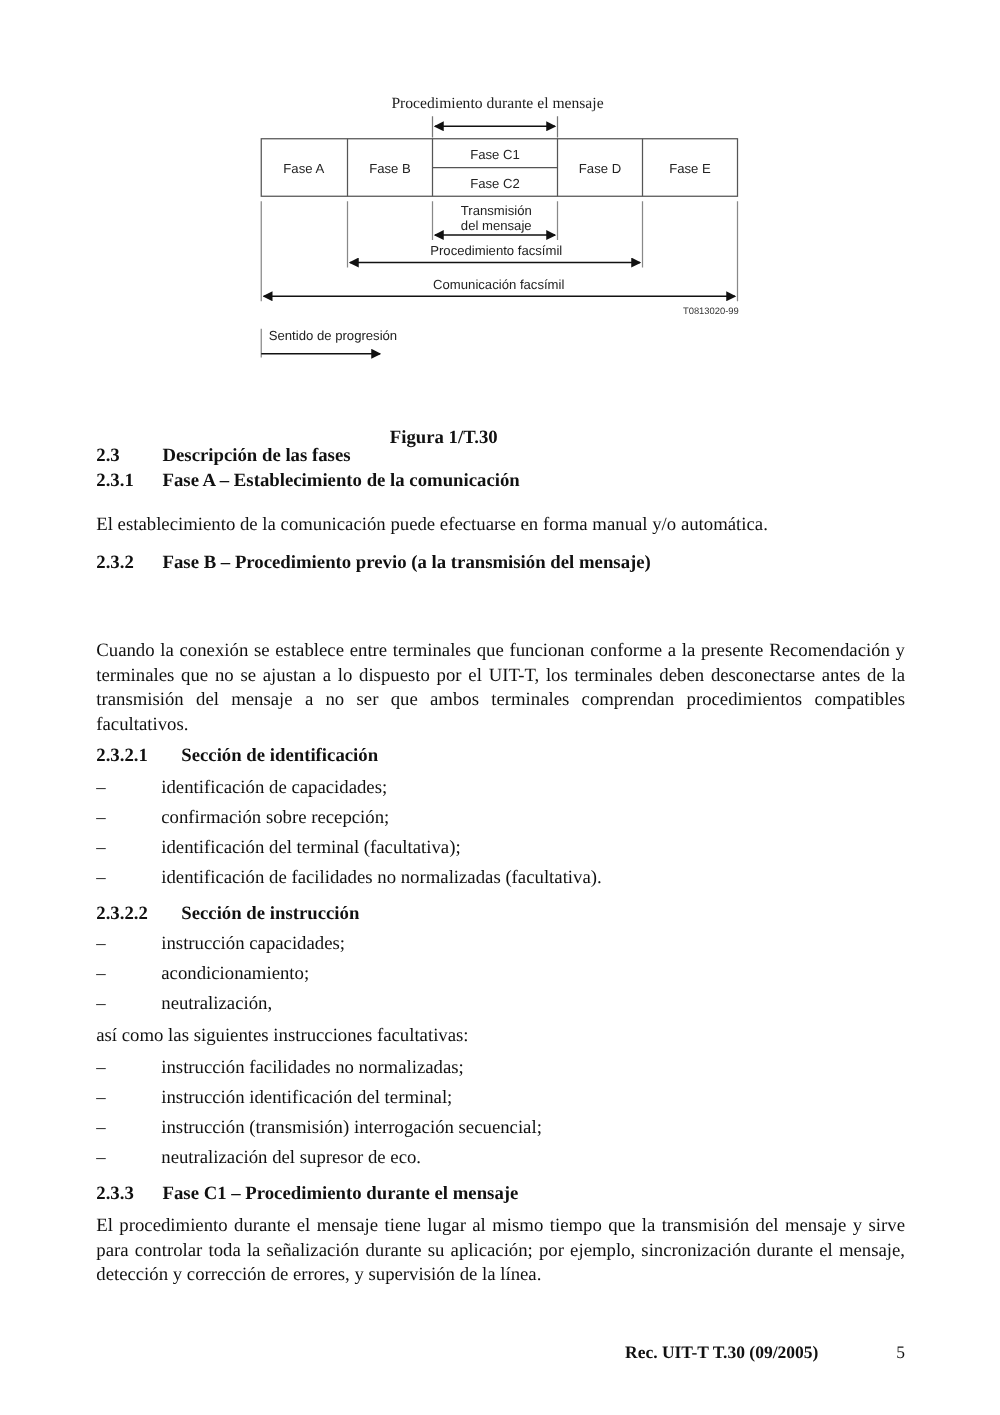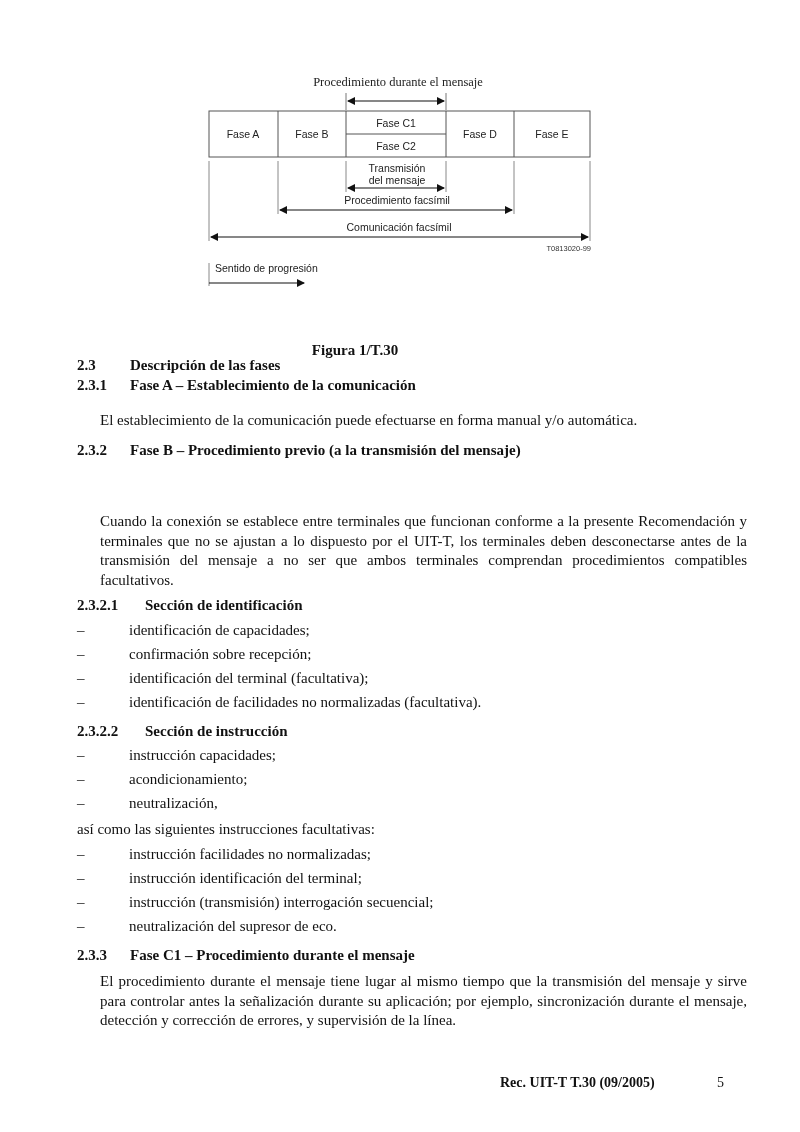--- a/index.html
+++ b/index.html
@@ -16,21 +16,21 @@
 
     .caption { position: absolute; top: 314px; left: 0; width: 710px; text-align: center;
                font-weight: bold; font-size: 15px; margin-top: 28px; }
 
     .h { position: absolute; left: 77px; font-weight: bold; font-size: 15px; white-space: nowrap; }
     .h .num { display: inline-block; }
     .h .ttl { position: absolute; white-space: nowrap; }
 
     .p { position: absolute; left: 77px; width: 647px; font-size: 15px; line-height: 19.5px;
          text-align: justify; }
-    .p.last-left { text-align-last: left; margin-left: 23px; }
+    .p.last-left { text-align-last: left; }
 
     .li { position: absolute; left: 77px; font-size: 15px; white-space: nowrap; }
     .li .dash { position: absolute; left: 0; }
     .li .txt { position: absolute; left: 52px; white-space: nowrap; }
 
     .footer { position: absolute; top: 1075px; font-size: 14px; }
     .footer .ref { position: absolute; left: 500px; font-weight: bold; white-space: nowrap; }
     .footer .pg { position: absolute; left: 717px; }
   </style>
 </head>
@@ -164,19 +164,19 @@
   </div>
   <div class="li" style="top:918px;">
     <span class="dash">–</span>
     <span class="txt">neutralización del supresor de eco.</span>
   </div>
 
   <div class="h" style="top:947px;">
     <span class="num">2.3.3</span>
     <span class="ttl" style="left:53px;">Fase C1 – Procedimiento durante el mensaje</span>
   </div>
-  <div class="p last-left" style="top:972px;">El procedimiento durante el mensaje tiene lugar al mismo tiempo que la transmisión del mensaje y sirve para controlar antes la señalización durante su aplicación; por ejemplo, sincronización durante el mensaje, detección y corrección de errores, y supervisión de la línea.</div>
+  <div class="p last-left" style="top:972px;">El procedimiento durante el mensaje tiene lugar al mismo tiempo que la transmisión del mensaje y sirve para controlar toda la señalización durante su aplicación; por ejemplo, sincronización durante el mensaje, detección y corrección de errores, y supervisión de la línea.</div>
 
   <div class="footer">
     <span class="ref">Rec. UIT-T T.30 (09/2005)</span>
     <span class="pg">5</span>
   </div>
 </div>
 
 </body></html>

